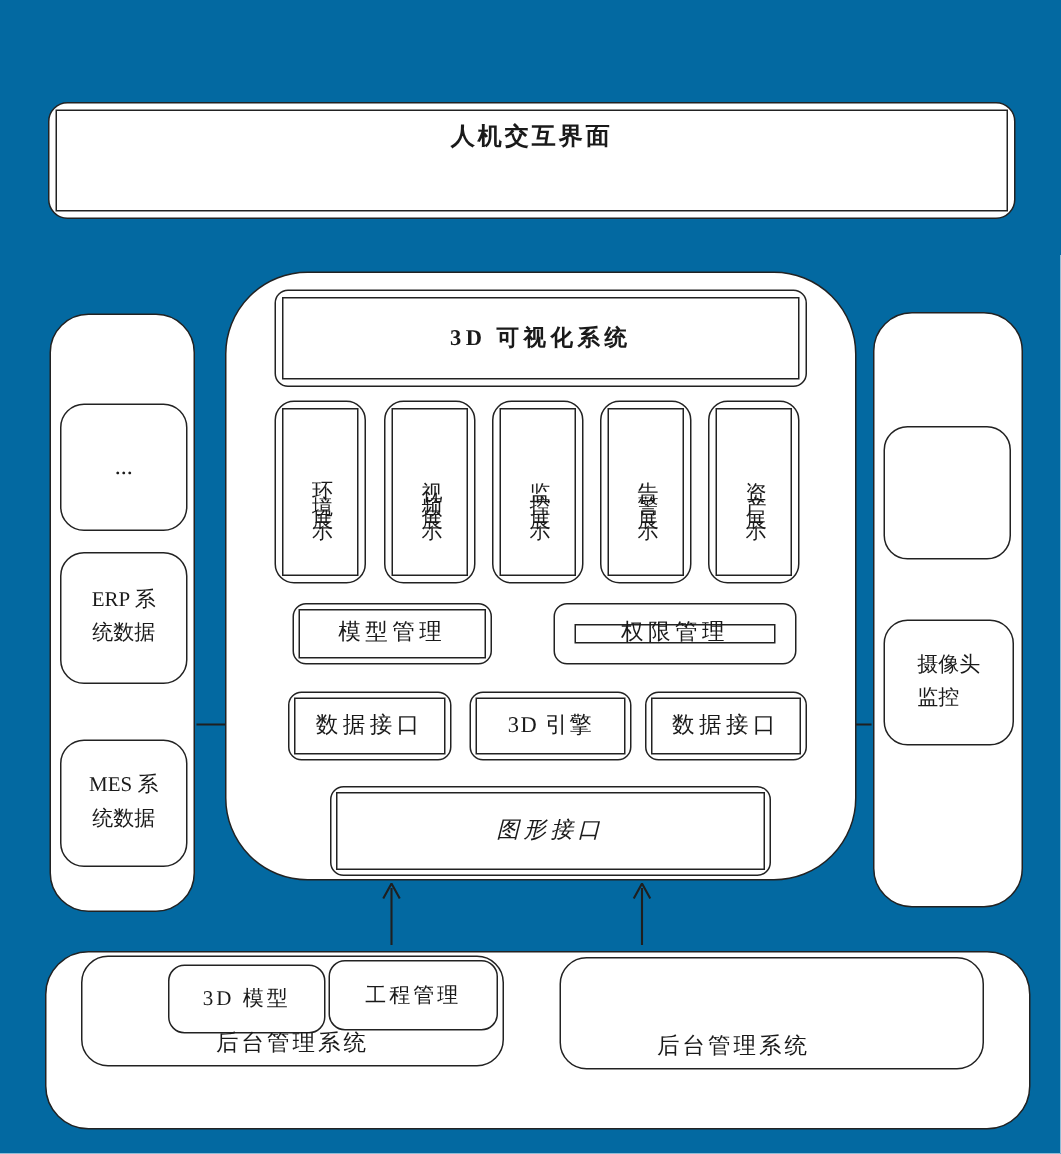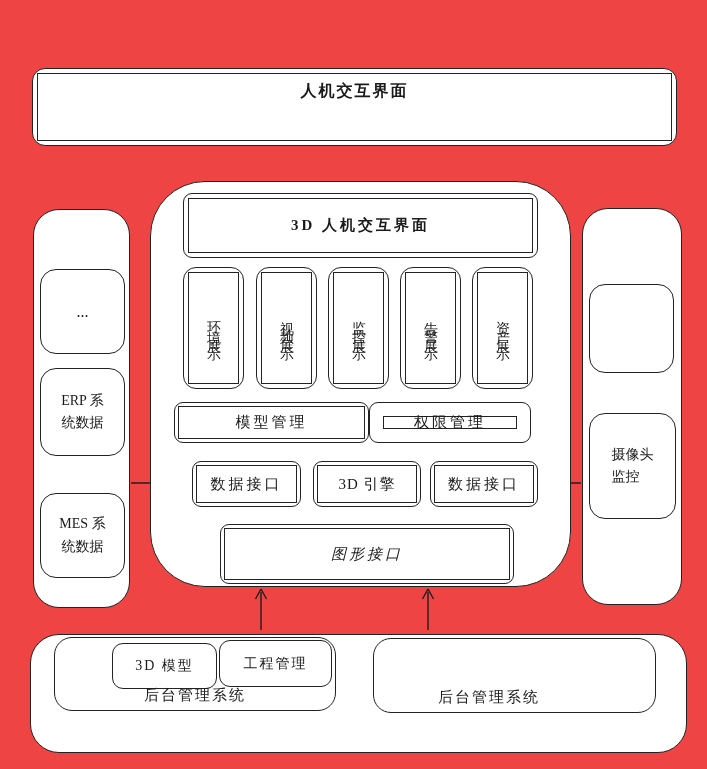--- a/index.html
+++ b/index.html
@@ -1,17 +1,17 @@
 <!DOCTYPE html>
 <html><head>
 <meta charset="utf-8">
 <style>
   html,body{margin:0;padding:0;background:#ffffff;}
   .canvas{
-    position:relative;width:707px;height:769px;background:#ef4444;
+    position:relative;width:707px;height:769px;background:#0369a1;
     font-family:"Liberation Serif","DejaVu Serif",serif;
     color:#1a1a1a;overflow:hidden;
   }
   .abs{position:absolute;box-sizing:border-box;}
   
   .rbox{border:1.6px solid #222;border-radius:20px;background:#fff;}
   
   .dbox{border:1.6px solid #222;border-radius:9px;background:#fff;padding:4px;}
   .dbox .inner{
     border:1.1px solid #222;width:100%;height:100%;box-sizing:border-box;
@@ -61,21 +61,21 @@
   <div class="abs dbox" style="left:32px;top:68px;width:645px;height:78px;border-radius:13px;">
     <div class="inner" style="align-items:flex-start;padding-top:7px;">
       <span class="bold" style="font-size:16px;letter-spacing:2px;">人机交互界面</span>
     </div>
   </div>
 
   <div class="abs rbox" style="left:150px;top:181px;width:421px;height:406px;border-radius:55px;">
 
     <div class="abs dbox" style="left:32px;top:11px;width:355px;height:65px;">
       <div class="inner">
-        <span class="bold" style="font-size:15px;letter-spacing:3px;">3D 人机交互界面</span>
+        <span class="bold" style="font-size:15px;letter-spacing:3px;">3D 可视化系统</span>
       </div>
     </div>
 
     <div class="abs dbox" style="left:32px;top:85px;width:61px;height:122px;border-radius:13px;">
       <div class="inner">
           <span class="vtext">环境展示</span>
         </div>
     </div>
     <div class="abs dbox" style="left:105px;top:85px;width:61px;height:122px;border-radius:13px;">
       <div class="inner">
@@ -91,21 +91,21 @@
       <div class="inner">
           <span class="vtext">告警展示</span>
         </div>
     </div>
     <div class="abs dbox" style="left:321px;top:85px;width:61px;height:122px;border-radius:13px;">
       <div class="inner">
           <span class="vtext">资产展示</span>
         </div>
     </div>
 
-    <div class="abs dbox" style="left:23px;top:220px;width:195px;height:41px;padding:3px;">
+    <div class="abs dbox" style="left:44px;top:220px;width:133px;height:41px;padding:3px;">
       <div class="inner">
           <span class="lbl">模型管理</span>
         </div>
     </div>
     <div class="abs dbox" style="left:218px;top:220px;width:162px;height:41px;padding:13px;">
       <div class="inner">
           <span class="lbl">权限管理</span>
         </div>
     </div>
 
@@ -141,21 +141,21 @@
 统数据</span>
     </div>
     <div class="abs panel-item" style="left:6px;top:283px;width:85px;height:85px;">
       <span style="white-space:pre-line;">MES 系
 统数据</span>
     </div>
   </div>
 
   <div class="abs rbox" style="left:582px;top:208px;width:100px;height:397px;border-radius:26px;">
     <div class="abs panel-item" style="left:6px;top:75px;width:85px;height:89px;"></div>
-    <div class="abs panel-item" style="left:6px;top:204px;width:87px;height:106px;">
+    <div class="abs panel-item" style="left:6px;top:204px;width:87px;height:84px;">
       <span style="white-space:pre-line;text-align:left;">摄像头
 监控</span>
     </div>
   </div>
 
   <div class="abs rbox" style="left:30px;top:634px;width:657px;height:119px;border-radius:29px;">
 
     <div class="abs rbox" style="left:23px;top:2px;width:282px;height:74px;border-radius:18px;border-width:1.4px;">
       <div class="abs small-box" style="left:57px;top:5px;width:105px;height:46px;">
         <span>3D 模型</span>

